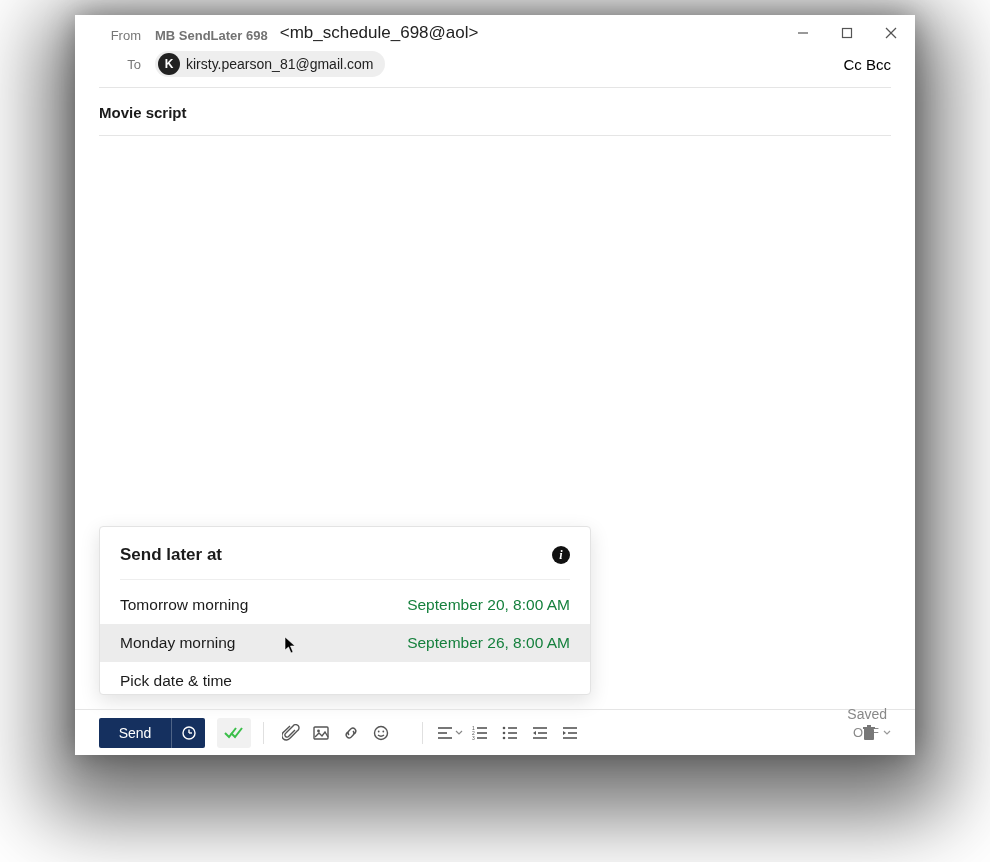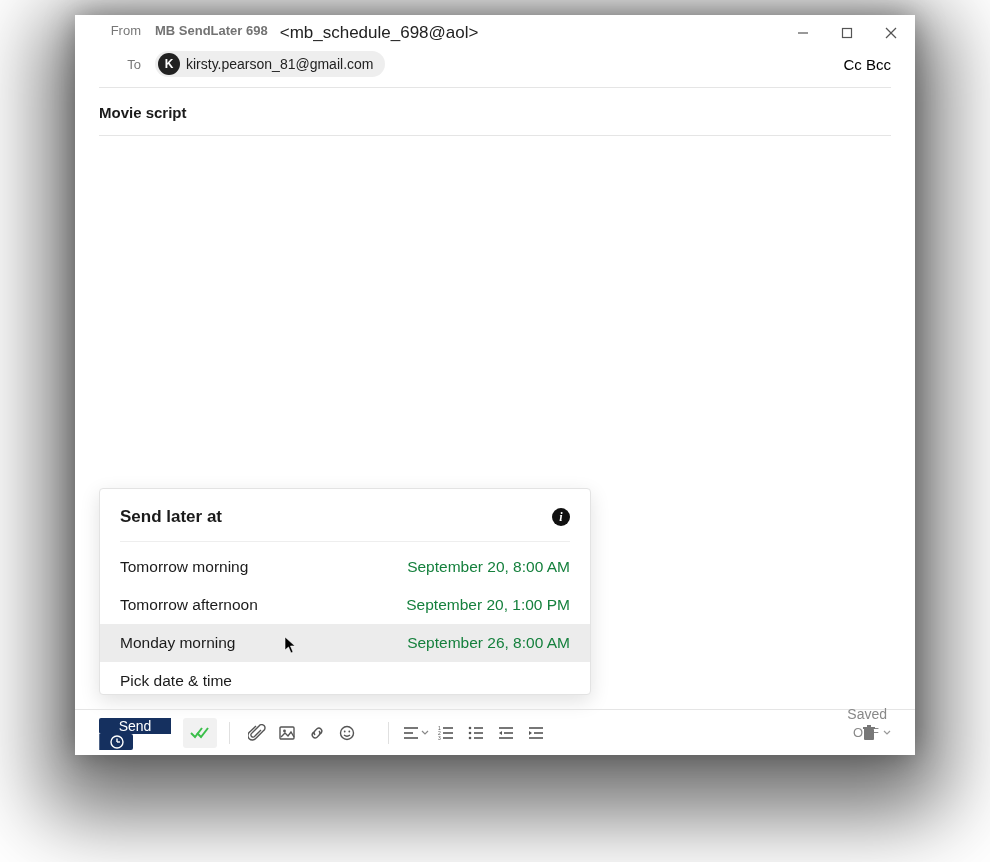--- a/index.html
+++ b/index.html
@@ -32,21 +32,21 @@
   .wc-btn {
     width: 40px; height: 24px;
     display: flex; align-items: center; justify-content: center;
     color: #555;
   }
   .wc-btn svg { display:block; }
 
   
   .from-row {
     display: flex;
-    align-items: flex-start;
+    align-items: flex-end;
     padding: 8px 24px 4px 24px;
   }
   .from-label { width: 56px; text-align: right; color: #777; font-size: 13px; padding-right: 14px;}
   .from-name { color: #737373; font-weight: 600; font-size: 13px; margin-right: 12px; }
   .from-addr { color: #222; font-size: 17px; }
 
   .to-row {
     display: flex;
     align-items: center;
     padding: 4px 24px 10px 24px;
@@ -92,21 +92,20 @@
     left: 0; right: 0; bottom: 0;
     height: 46px;
     border-top: 1px solid #e5e5e5;
     display: flex;
     align-items: center;
     padding: 0 24px;
   }
   .send-group {
     display: flex;
     height: 30px;
-    flex-direction: column;
   }
   .send-btn {
     display: flex; align-items: center; justify-content: center;
     width: 72px; height: 30px;
     background: #15305f; color: #fff;
     font-size: 14px;
     border-radius: 2px 0 0 2px;
   }
   .send-arrow {
     width: 34px; height: 30px;
@@ -223,24 +222,20 @@
     <div class="popup">
       <div class="popup-header">
         <div class="popup-title">Send later at</div>
         <div class="info-icon">i</div>
       </div>
       <div class="popup-divider"></div>
 
       <div class="popup-item">
         <span>Tomorrow morning</span>
         <span class="when">September 20, 8:00 AM</span>
-      </div>
-      <div class="popup-item">
-        <span>Tomorrow afternoon</span>
-        <span class="when">September 20, 1:00 PM</span>
       </div>
       <div class="popup-item hover" style="position:relative;">
         <span>Monday morning</span>
         <span class="when">September 26, 8:00 AM</span>
         <span class="cursor" style="left:186px; top:14px; position:absolute;">
           <svg width="14" height="18" viewBox="0 0 14 18">
               <path d="M1 1 L1 14 L4.5 11 L7 17 L9 16 L6.5 10 L11 10 Z" fill="#000" stroke="#fff" stroke-width="0.6"></path>
             </svg>
         </span>
       </div>

